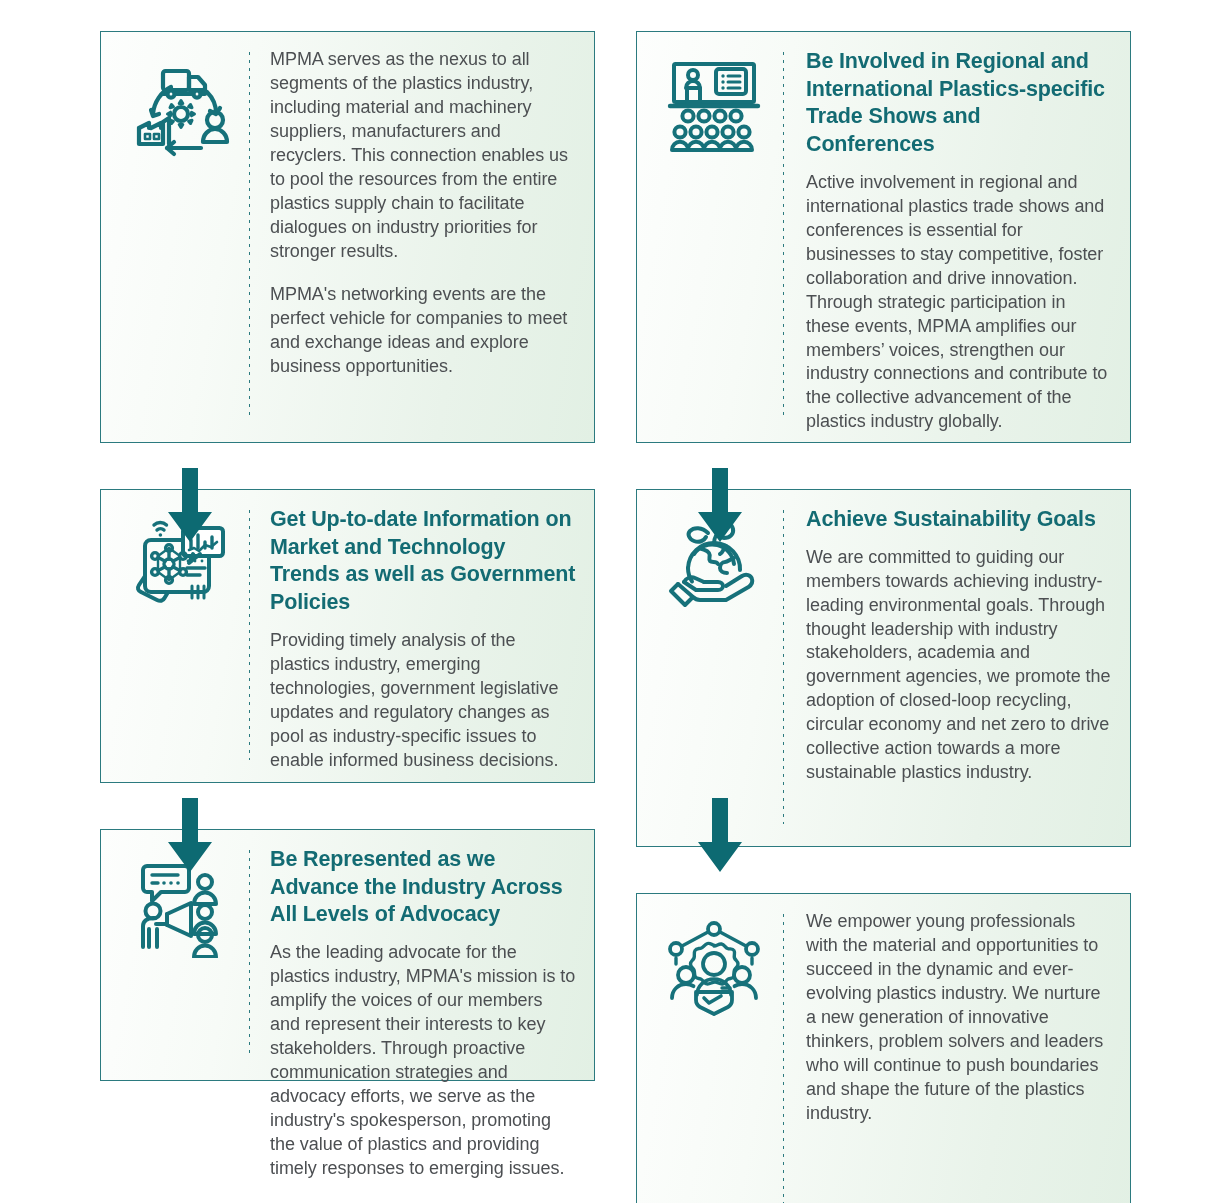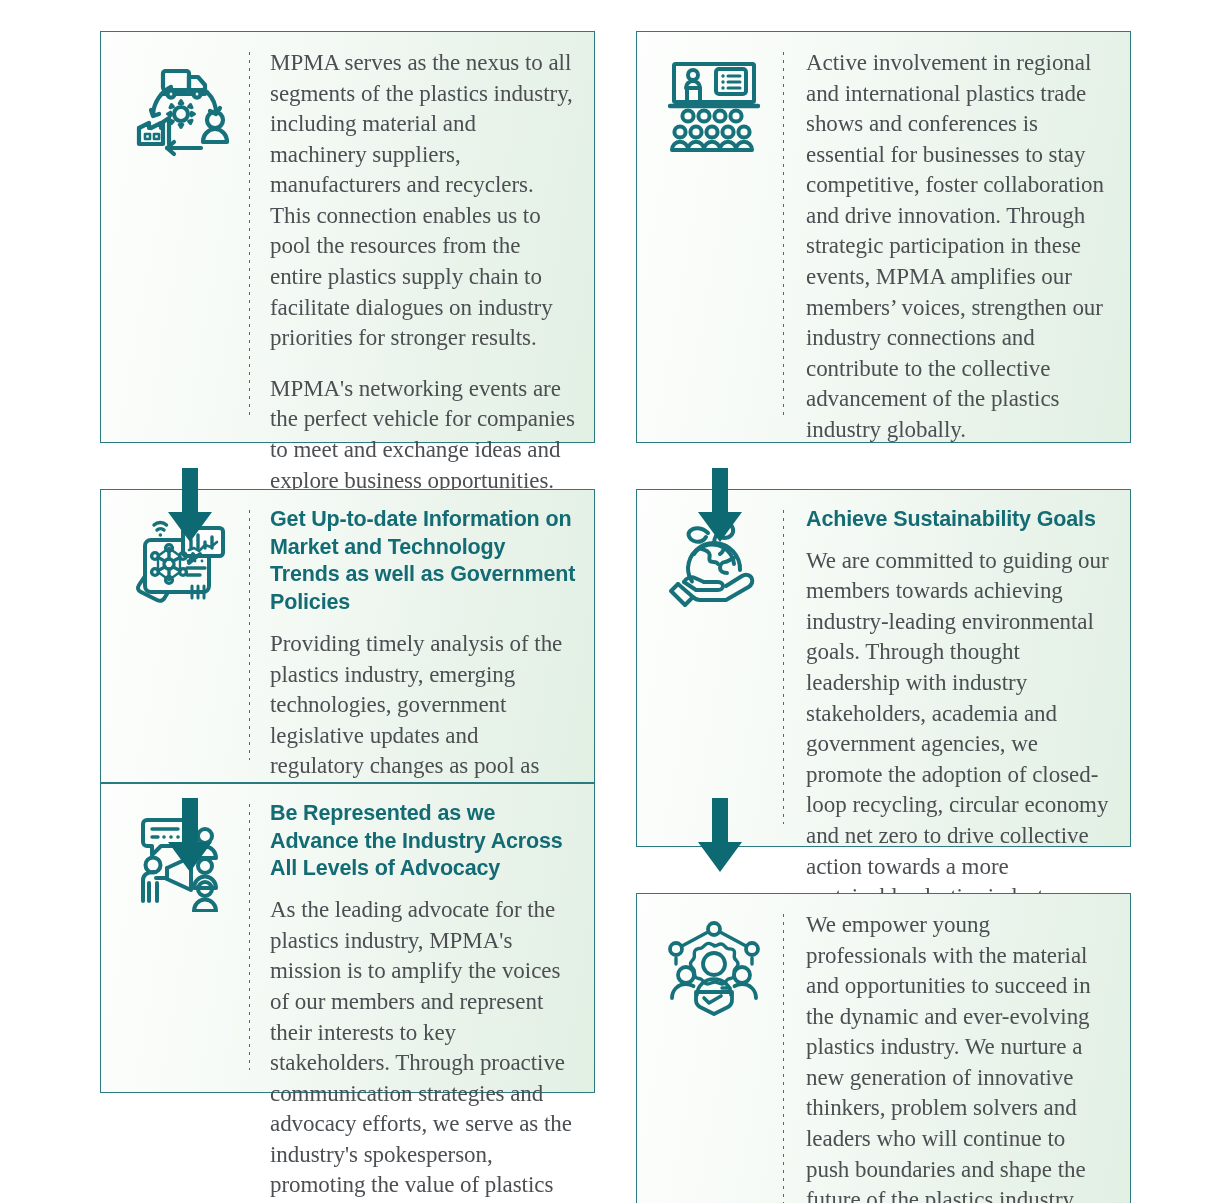--- a/index.html
+++ b/index.html
@@ -80,24 +80,23 @@
     color: #136b73;
     font-size: 21.5px;
     line-height: 1.29;
     font-weight: bold;
     letter-spacing: -0.15px;
     margin-bottom: 12px;
   }
 
   .card-body p {
     color: #4c4f52;
-    font-size: 23px;
+    font-size: 18px;
     line-height: 1.33;
     letter-spacing: -0.05px;
-    font-family: Liberation Serif, serif;
   }
   .card-body p + p { margin-top: 20px; }
 
   
   .column.right .icon-wrap { flex: 0 0 118px; width: 118px; }
   .column.right .divider { margin-left: 10px; margin-right: 22px; }
 </style>
 </head>
 <body>
 
@@ -185,21 +184,21 @@
         </div>
       </div>
     </div>
 
     <div class="arrow" style="top:767px;">
       <svg width="56" height="78" viewBox="0 0 56 78" fill="#0d6a72">
         <polygon points="20,0 36,0 36,44 50,44 28,74 6,44 20,44"></polygon>
       </svg>
     </div>
 
-    <div class="card" style="height:310px;">
+    <div class="card" style="margin-top:46px; height:252px;">
       <div class="icon-wrap">
         <svg width="104" height="104" viewBox="0 0 104 104" fill="none" stroke="#16717a" stroke-width="4" stroke-linecap="round" stroke-linejoin="round">
           <path d="M18 12h38c2.2 0 4 1.8 4 4v18c0 2.2-1.8 4-4 4H32l-9 9v-9h-5c-2.2 0-4-1.8-4-4V16c0-2.2 1.8-4 4-4z"></path>
           <path d="M23 21h26M23 29h6" stroke-width="3.4"></path>
           <circle cx="35" cy="29" r="1.8" fill="#16717a" stroke="none"></circle>
           <circle cx="42" cy="29" r="1.8" fill="#16717a" stroke="none"></circle>
           <circle cx="49" cy="29" r="1.8" fill="#16717a" stroke="none"></circle>
           <circle cx="24" cy="57" r="7.5"></circle>
           <path d="M14 93V72c0-5 4.5-8 10-8h2"></path>
           <path d="M20 93V75M28 93V75"></path>
@@ -260,20 +259,21 @@
           </g>
           <path d="M8 94c0-4.6 3.6-8.2 8-8.2s8 3.6 8 8.2z"></path>
           <path d="M24 94c0-4.6 3.6-8.2 8-8.2s8 3.6 8 8.2z"></path>
           <path d="M40 94c0-4.6 3.6-8.2 8-8.2s8 3.6 8 8.2z"></path>
           <path d="M56 94c0-4.6 3.6-8.2 8-8.2s8 3.6 8 8.2z"></path>
           <path d="M72 94c0-4.6 3.6-8.2 8-8.2s8 3.6 8 8.2z"></path>
         </svg>
       </div>
       <div class="divider"></div>
       <div class="text-col">
+        <div class="card-title">Be Involved in Regional and International Plastics-specific Trade Shows and Conferences</div>
         <div class="card-body">
           <p>Active involvement in regional and international plastics trade shows and conferences is essential for businesses to stay competitive, foster collaboration and drive innovation. Through strategic participation in these events, MPMA amplifies our members’ voices, strengthen our industry connections and contribute to the collective advancement of the plastics industry globally.</p>
         </div>
       </div>
     </div>
 
     <div class="arrow" style="top:437px; left:56px;">
       <svg width="56" height="78" viewBox="0 0 56 78" fill="#0d6a72">
         <polygon points="20,0 36,0 36,44 50,44 28,74 6,44 20,44"></polygon>
       </svg>

